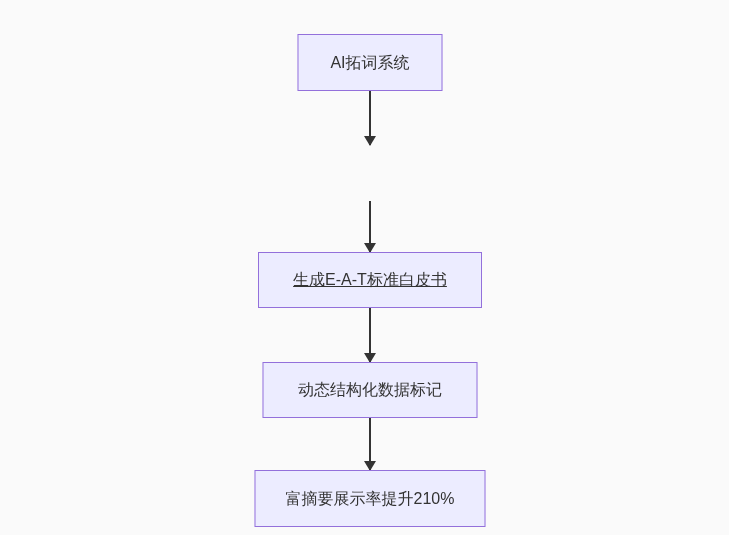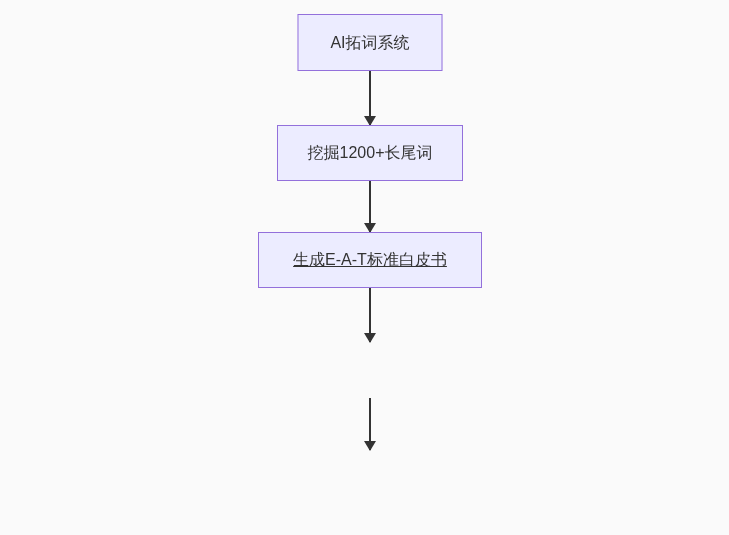--- a/index.html
+++ b/index.html
@@ -6,20 +6,21 @@
   html, body { width: 729px; height: 535px; }
   body {
     background: #fafafa;
     font-family: "Liberation Sans", "DejaVu Sans", sans-serif;
     overflow: hidden;
   }
   .canvas {
     position: relative;
     width: 729px;
     height: 406px;
+    margin-top: 20px;
   }
   .node {
     position: absolute;
     left: 370px;
     transform: translateX(-50%);
     height: 57px;
     background: #ECECFF;
     border: 1px solid #9370DB;
     display: flex;
     align-items: center;
@@ -70,38 +71,41 @@
 
   <div class="node node-1">
     <span>AI拓词系统</span>
   </div>
 
   <div class="arrow arrow-1">
     <div class="line"></div>
     <div class="head"></div>
   </div>
 
-  <div class="node node-2">
-    <span>挖掘1200+长尾词</span>
-  </div>
 
   <div class="arrow arrow-2">
     <div class="line"></div>
     <div class="head"></div>
   </div>
 
   <div class="node node-3">
     <span>生成E-A-T标准白皮书</span>
   </div>
 
   <div class="arrow arrow-3">
     <div class="line"></div>
     <div class="head"></div>
   </div>
 
+  <div class="node node-4">
+    <span>动态结构化数据标记</span>
+  </div>
 
   <div class="arrow arrow-4">
     <div class="line"></div>
     <div class="head"></div>
   </div>
 
+  <div class="node node-5">
+    <span>富摘要展示率提升210%</span>
+  </div>
 
 </div>
 
 </body></html>

